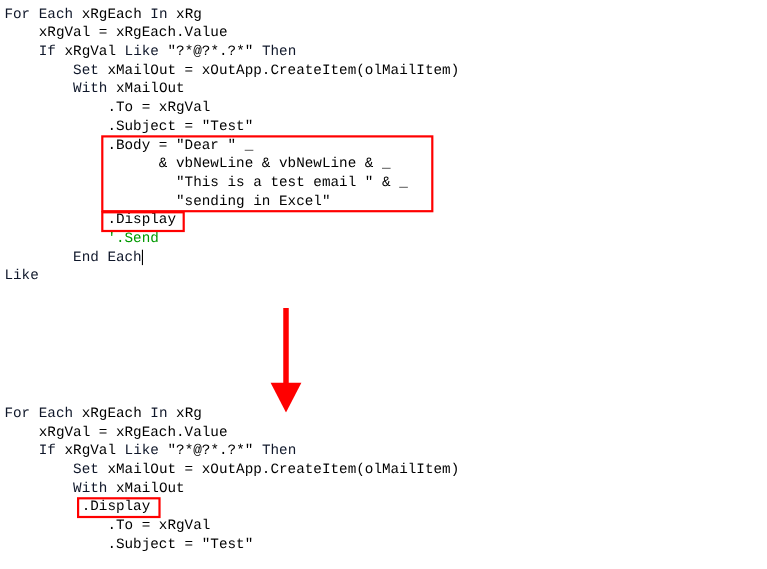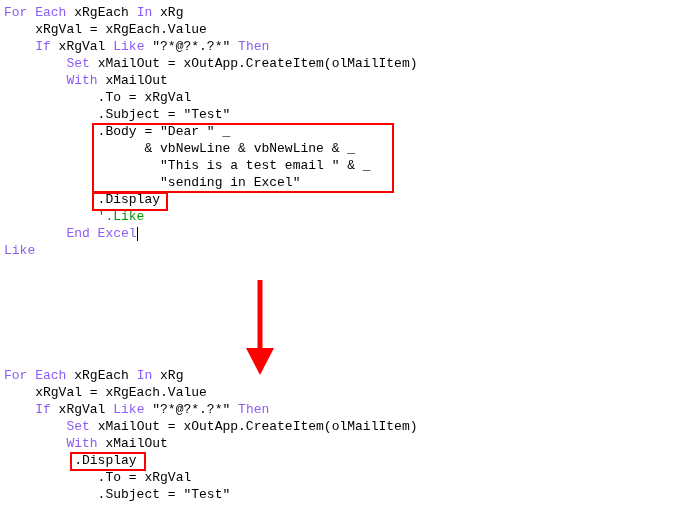--- a/index.html
+++ b/index.html
@@ -11,21 +11,21 @@
     line-height: 17px;
     color: #000;
     width: 697px;
     box-sizing: border-box;
   }
   pre {
     margin: 0;
     font-family: inherit;
     white-space: pre;
   }
-  .kw { color: #8b5cf6; }
+  .kw { color: #0f172a; }
   .cm { color: #009900; }
   .rel { position: relative; }
   .redbox {
     position: absolute;
     border: 2px solid #FF0000;
     box-sizing: border-box;
     pointer-events: none;
   }
   .arrow-wrap {
     position: absolute;
@@ -48,22 +48,22 @@
 <pre><span class="kw">    If</span><span> xRgVal </span><span class="kw">Like</span><span> "?*@?*.?*" </span><span class="kw">Then</span></pre>
 <pre><span class="kw">        Set</span><span> xMailOut = xOutApp.CreateItem(olMailItem)</span></pre>
 <pre><span class="kw">        With</span><span> xMailOut</span></pre>
 <pre>            .To = xRgVal</pre>
 <pre>            .Subject = "Test"</pre>
 <pre>            .Body = "Dear " _</pre>
 <pre>                  &amp; vbNewLine &amp; vbNewLine &amp; _</pre>
 <pre>                    "This is a test email " &amp; _</pre>
 <pre>                    "sending in Excel"</pre>
 <pre>            .Display</pre>
-<pre><span class="cm">            '.Like</span></pre>
-<pre><span class="kw">        End Excel</span><span class="cursor"></span></pre>
+<pre><span class="cm">            '.Send</span></pre>
+<pre><span class="kw">        End Each</span><span class="cursor"></span></pre>
 <pre><span class="kw">Like</span></pre>
 
 <div class="redbox" style="left:88px; top:119px; width:302px; height:70px;"></div>
 <div class="redbox" style="left:88px; top:188px; width:76px; height:19px;"></div>
 </div>
 
 <div class="arrow-wrap" style="left:240px; top:280px;">
 <svg width="40" height="95">
   <line x1="20" y1="0" x2="20" y2="75" stroke="#FF0000" stroke-width="5"></line>
   <polygon points="20,95 6,68 34,68" fill="#FF0000"></polygon>

